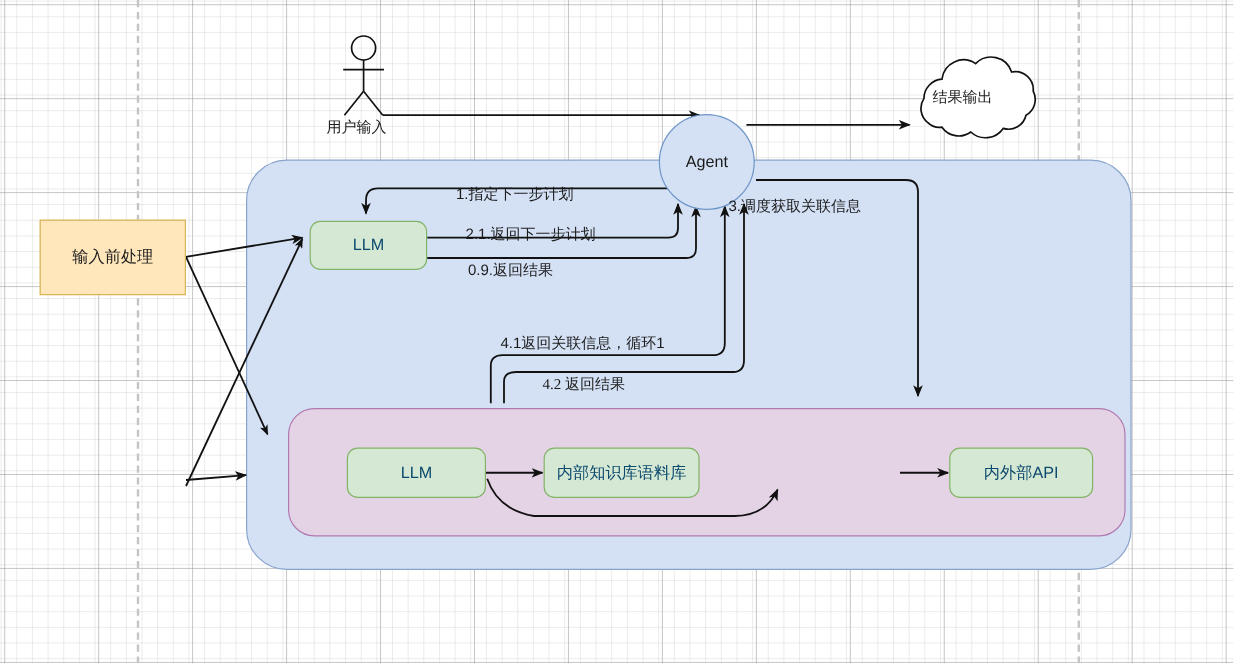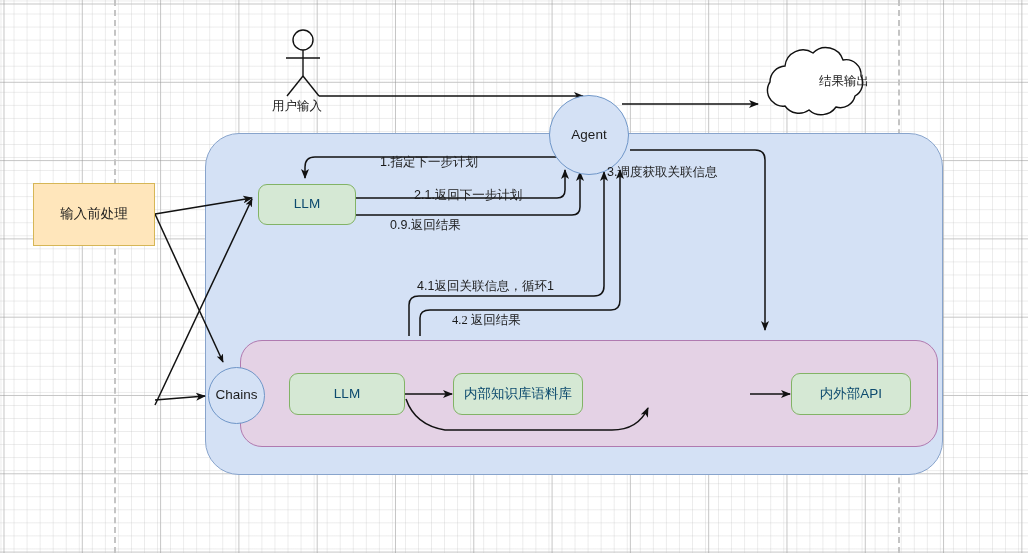--- a/index.html
+++ b/index.html
@@ -100,21 +100,20 @@
     position: absolute;
     font-size: 12.5px;
     color: #1b1b1b;
     white-space: nowrap;
   }
   .cloud-label {
     position: absolute;
     font-size: 12.5px;
     color: #1b1b1b;
     white-space: nowrap;
-    margin-left: 42px;
   }
   #watermark {
     position: absolute;
     display: flex;
     align-items: center;
     gap: 7px;
     color: #b9c6d8;
     opacity: 0.95;
   }
   #watermark .wm-text {
@@ -192,23 +191,20 @@
 
     <path d="M405,394 L452,394" stroke="#111111" stroke-width="1.6" fill="none" marker-end="url(#ah)"></path>
     <path d="M406,399 Q415,425 445,430 L612,430 Q638,430 648,408" stroke="#111111" stroke-width="1.5" fill="none" marker-end="url(#ah)"></path>
     <path d="M750,394 L790,394" stroke="#111111" stroke-width="1.6" fill="none" marker-end="url(#ah)"></path>
   </svg>
 
   <div class="node circle-node" style="left:549px; top:95px; width:80px; height:80px;">
     <span>Agent</span>
   </div>
 
-  <div class="node circle-node" style="left:208px; top:367px; width:57px; height:57px;">
-    <span>Chains</span>
-  </div>
 
   <div class="node box-green" style="left:258px; top:184px; width:98px; height:41px;">
     <span>LLM</span>
   </div>
 
   <div class="node box-yellow" style="left:33px; top:183px; width:122px; height:63px;">
     <span>输入前处理</span>
   </div>
 
 
@@ -223,20 +219,20 @@
 
   <div class="node box-green" style="left:791px; top:373px; width:120px; height:42px;">
     <span>内外部API</span>
   </div>
 
   <div class="actor-label" style="left:272px; top:98px;">用户输入</div>
 
   <div class="cloud-label" style="left:777px; top:73px;">结果输出</div>
 
   <div class="edge-label" style="left:380px; top:156px;">1.指定下一步计划</div>
-  <div class="edge-label" style="left:388px; top:189px;margin-left:26px;">2.1.返回下一步计划</div>
+  <div class="edge-label" style="left:388px; top:189px;">2.1.返回下一步计划</div>
   <div class="edge-label" style="left:390px; top:219px;">0.9.返回结果</div>
   <div class="edge-label" style="left:607px; top:166px;">3.调度获取关联信息</div>
   <div class="edge-label" style="left:417px; top:280px;">4.1返回关联信息，循环1</div>
   <div class="edge-label" style="left:452px; top:314px;font-family:Liberation Serif, serif;">4.2 返回结果</div>
 
 
 </div>
 
 </body></html>

